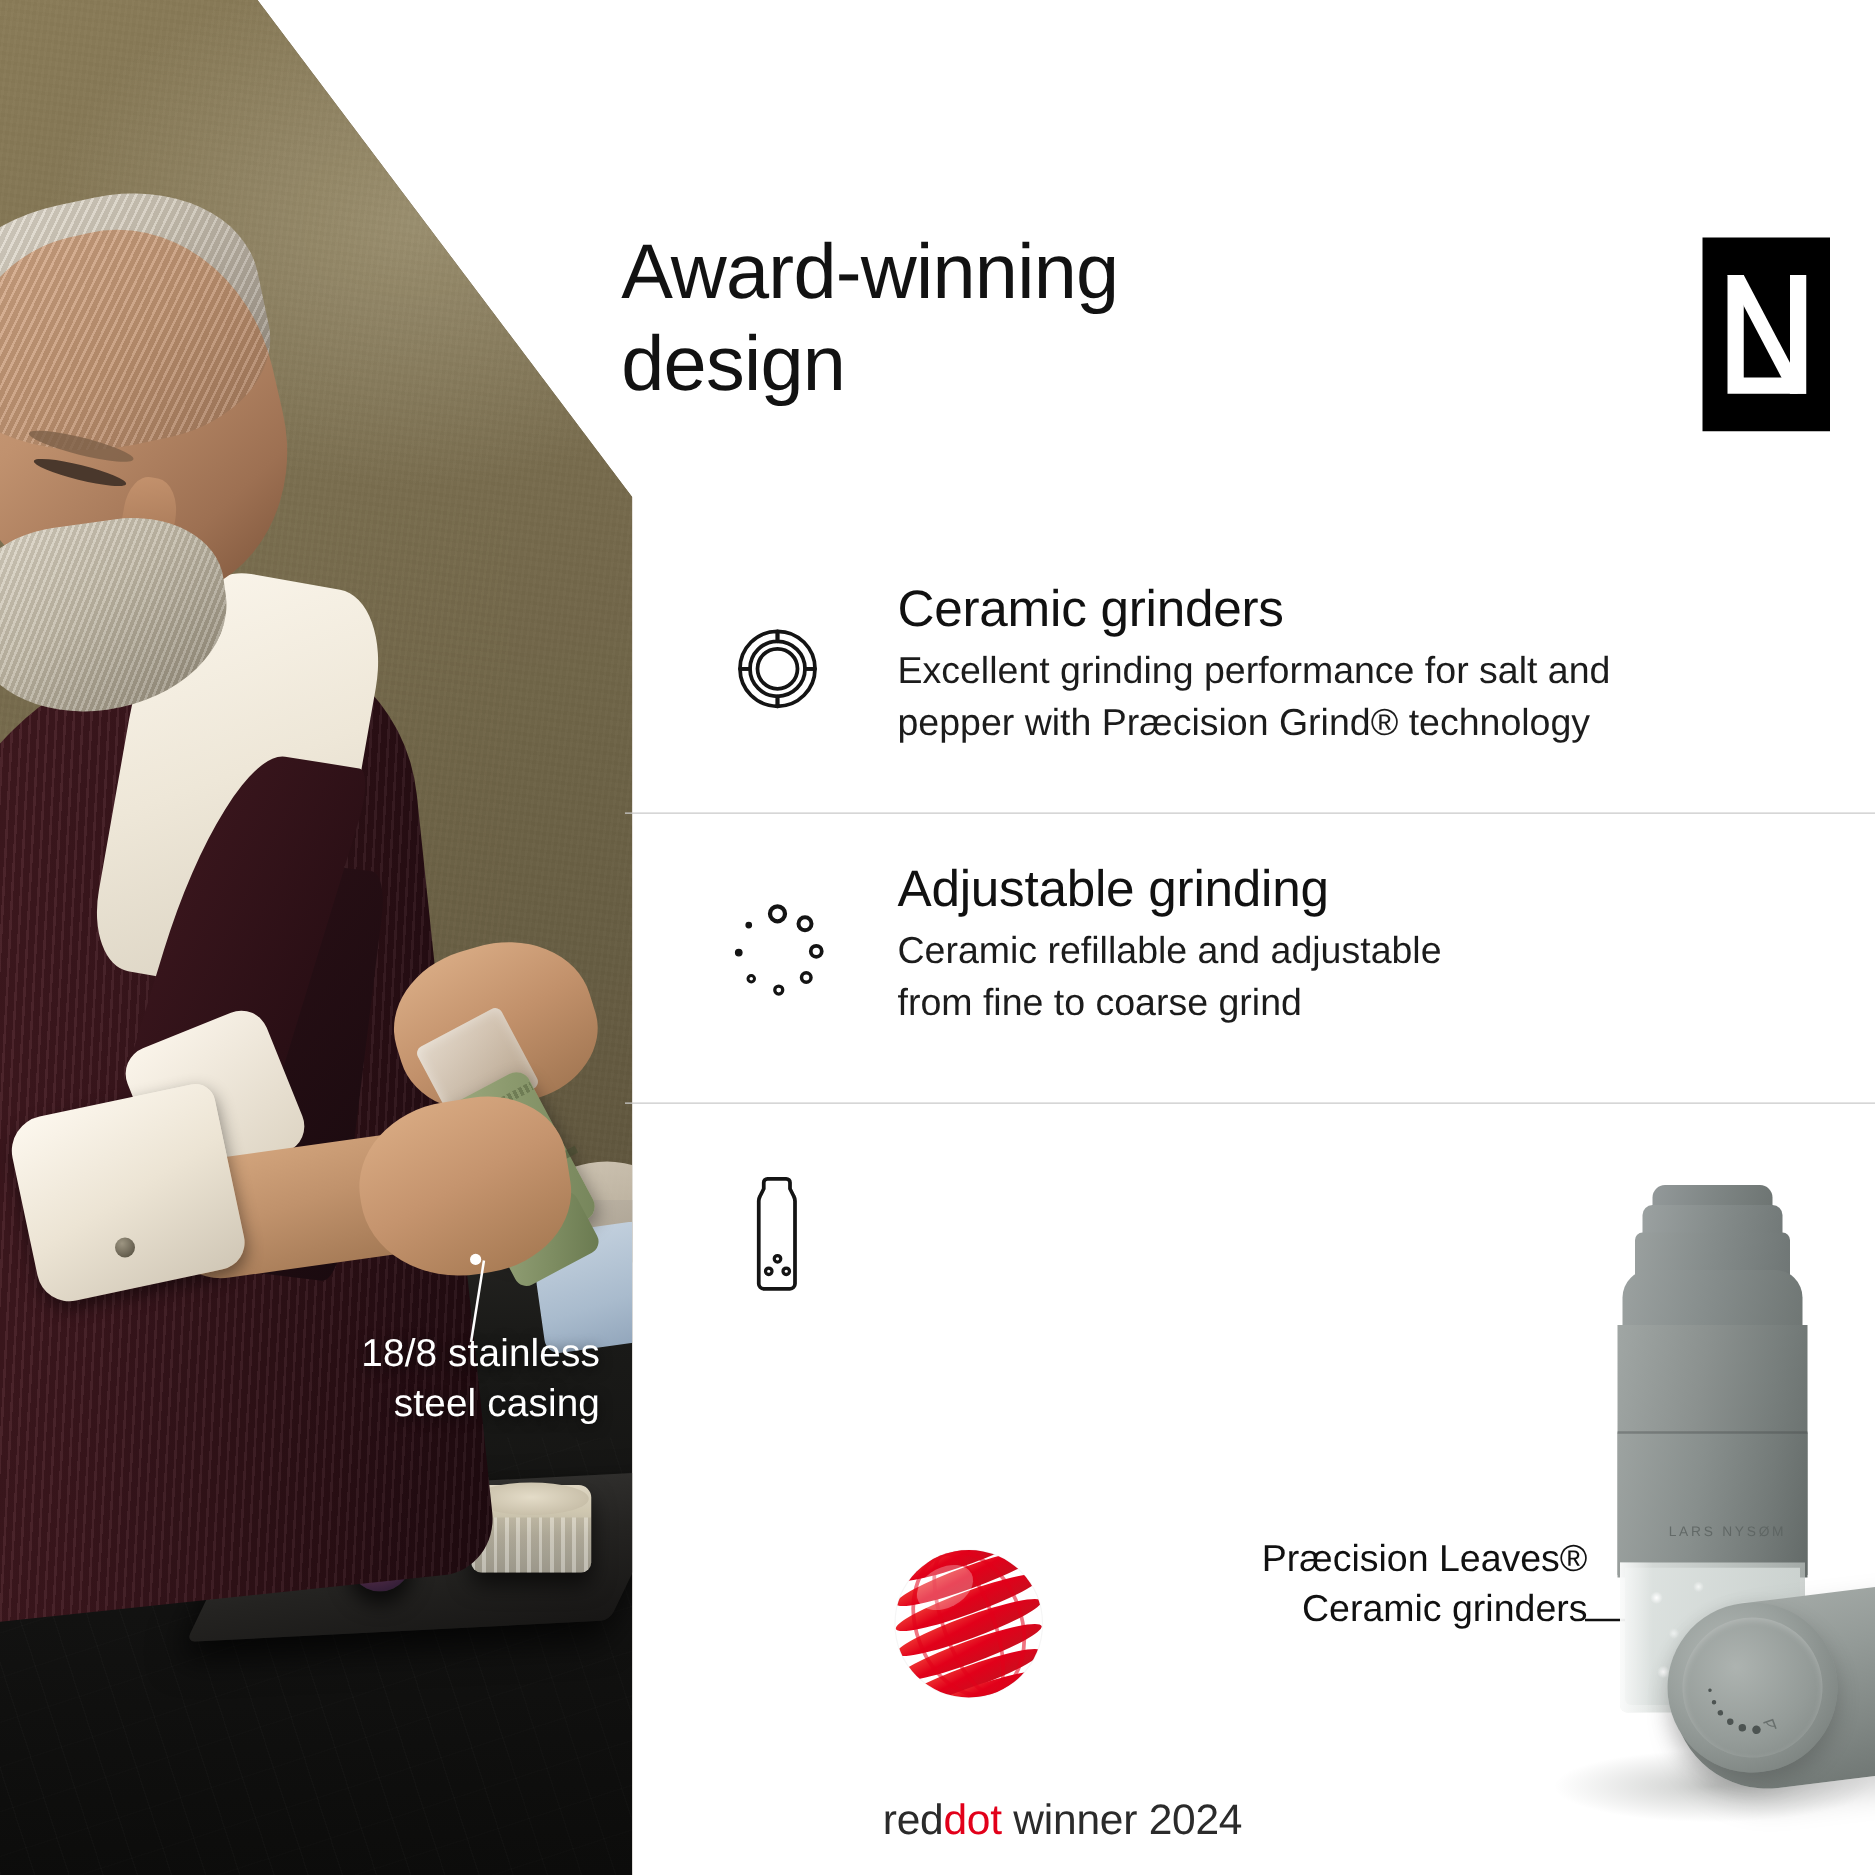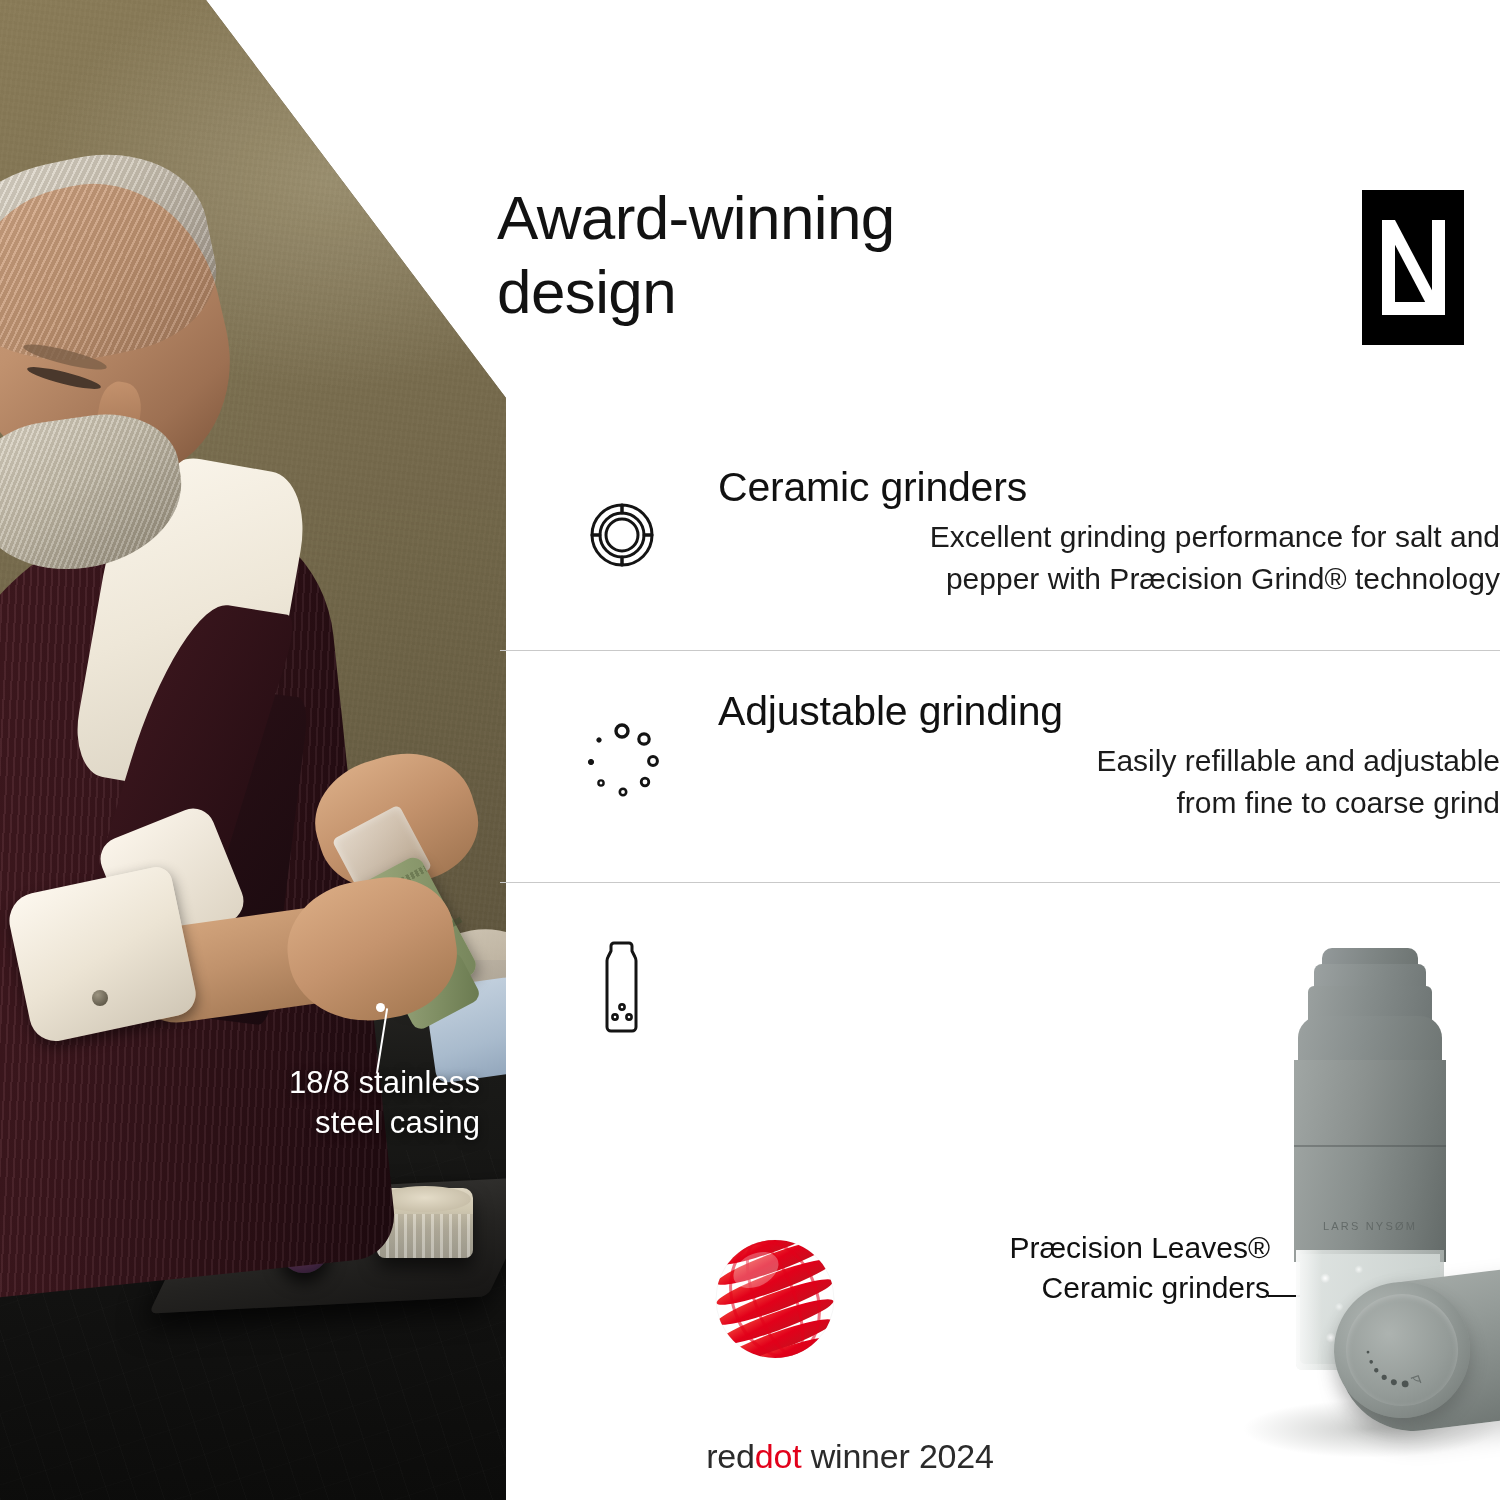--- a/index.html
+++ b/index.html
@@ -185,21 +185,21 @@
 
   .divider{position:absolute;left:500px;width:1000px;height:1px;background:#c9c9c9;}
   #div1{top:650px;}
   #div2{top:882px;}
 
   .feature{position:absolute;left:500px;width:1000px;}
   .feat-icon{position:absolute;left:78px;top:0;width:88px;height:110px;
     display:flex;align-items:center;justify-content:center;}
   .feat-text{margin-left:218px;}
   .feat-title{font-size:41px;line-height:50px;color:#111;letter-spacing:-.2px;}
-  .feat-desc{font-size:30px;line-height:42px;color:#1c1c1c;margin-top:4px;text-align:right;}
+  .feat-desc{font-size:30px;line-height:42px;color:#1c1c1c;margin-top:4px;}
 
   #f1{top:462px;} #f1 .feat-icon{top:18px;}
   #f2{top:686px;} #f2 .feat-icon{top:22px;}
   #f3{top:912px;} #f3 .feat-icon{top:20px;}
 
   
   #reddot{position:absolute;left:712px;top:1236px;width:126px;height:126px;}
   #reddot-caption{position:absolute;left:640px;top:1437px;width:420px;
     text-align:center;font-size:34px;color:#2b2b2b;letter-spacing:-.2px;}
   #reddot-caption .dotred{color:#e2001a;}
@@ -227,21 +227,21 @@
     background:linear-gradient(100deg,#9aa09f 0%,#858c8b 48%,#6f7675 100%);}
   #p-shoulder{left:68px;top:96px;width:144px;height:54px;border-radius:22px 22px 4px 4px;
     background:linear-gradient(100deg,#9ba1a0 0%,#878e8d 45%,#6f7674 100%);}
   #p-body{left:64px;top:140px;width:152px;height:200px;
     background:linear-gradient(100deg,#a0a6a4 0%,#8b918f 40%,#777e7c 72%,#666d6b 100%);}
   #p-body2{left:64px;top:226px;width:152px;height:116px;
     background:linear-gradient(100deg,#9da3a1 0%,#888f8d 42%,#747b79 75%,#636a68 100%);}
   #p-seam{left:64px;top:225px;width:152px;height:2px;background:rgba(70,76,74,.4);}
   #p-brand{left:64px;top:300px;width:152px;text-align:center;
     font-size:11px;letter-spacing:2.2px;color:#5c6361;opacity:.85;
-    font-family:"Liberation Sans",sans-serif;}
+    font-family:"Liberation Sans",sans-serif;padding-left:12px;}
   #p-glass{left:66px;top:330px;width:148px;height:120px;border-radius:0 0 6px 6px;
     background:linear-gradient(100deg,rgba(232,236,234,.85) 0%,rgba(206,212,209,.75) 55%,rgba(180,187,184,.7) 100%);}
   #p-salt{left:70px;top:334px;width:140px;height:110px;border-radius:0 0 5px 5px;
     background:
       radial-gradient(circle 7px at 18% 22%,#fff,rgba(255,255,255,0) 72%),
       radial-gradient(circle 6px at 42% 14%,#f4f6f5,rgba(255,255,255,0) 72%),
       radial-gradient(circle 8px at 68% 30%,#fff,rgba(255,255,255,0) 72%),
       radial-gradient(circle 6px at 28% 48%,#f0f3f2,rgba(255,255,255,0) 72%),
       radial-gradient(circle 7px at 56% 56%,#fff,rgba(255,255,255,0) 72%),
       radial-gradient(circle 6px at 80% 64%,#f2f5f4,rgba(255,255,255,0) 72%),
@@ -380,21 +380,21 @@
           <circle cx="42" cy="70" r="3.2" fill="none" stroke-width="2.6"></circle>
           <circle cx="20" cy="61" r="2.6" fill="none" stroke-width="2.4"></circle>
           <circle cx="10" cy="40" r="2.6"></circle>
           <circle cx="18" cy="18" r="2.2"></circle>
         </g>
       </svg>
     </div>
     <div class="feat-text">
       <div class="feat-title">Adjustable grinding</div>
       <div class="feat-desc">
-        <div>Easily refillable and adjustable</div>
+        <div>Ceramic refillable and adjustable</div>
         <div>from fine to coarse grind</div>
       </div>
     </div>
   </div>
 
   <div class="feature" id="f3">
     <div class="feat-icon">
       <svg width="46" height="100" viewBox="0 0 46 100" aria-hidden="true">
         <g fill="none" stroke="#141414" stroke-width="3" stroke-linejoin="round">
           <path d="M16 6 h14 a3 3 0 0 1 3 3 v5 l3 6 a8 8 0 0 1 1 4 v66 a4 4 0 0 1 -4 4 h-21 a4 4 0 0 1 -4 -4 v-66 a8 8 0 0 1 1 -4 l3 -6 v-5 a3 3 0 0 1 3 -3 z"></path>

